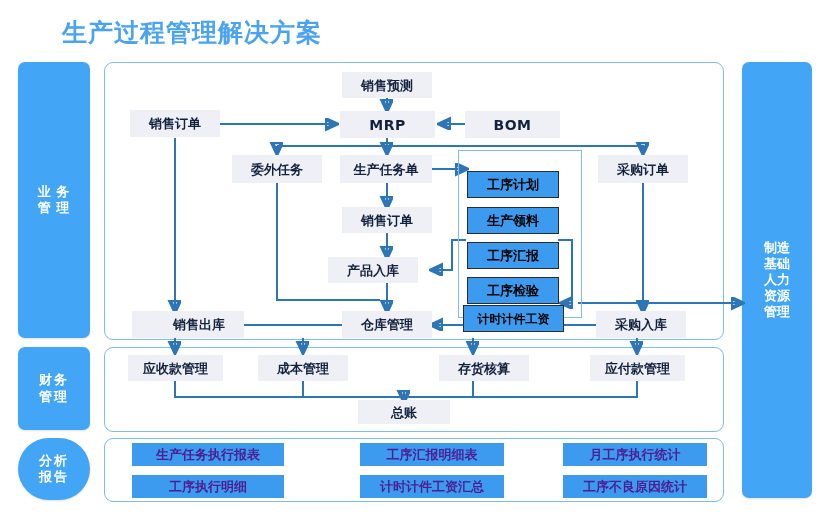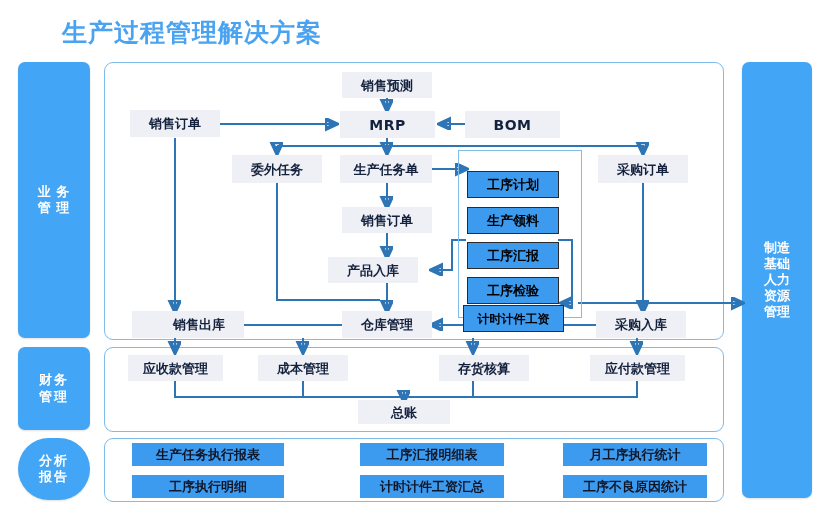--- a/index.html
+++ b/index.html
@@ -43,21 +43,21 @@
     font-size:13px;line-height:1;white-space:nowrap;
     font-family:"DejaVu Sans","Liberation Sans",sans-serif;
   }
   .node.light{background:#eef0f6;color:#14213d;font-weight:bold;}
   .node.blue{
     background:#3d9bef;color:#000000;font-weight:bold;
     border:1px solid #2b2b2b;
     margin-top:14px;
   }
   .node.report{
-    background:#3d9bef;color:#0f172a;font-weight:bold;border:none;
+    background:#3d9bef;color:#4c1d95;font-weight:bold;border:none;
   }
   .node.mrp{font-size:14px;letter-spacing:.5px;}
 
   
   .inner-frame{
     position:absolute;border:1px solid #7fbce9;background:transparent;
   }
 
   svg.links{position:absolute;left:0;top:0;width:830px;height:520px;pointer-events:none;}
   svg.links line, svg.links path, svg.links polyline{

